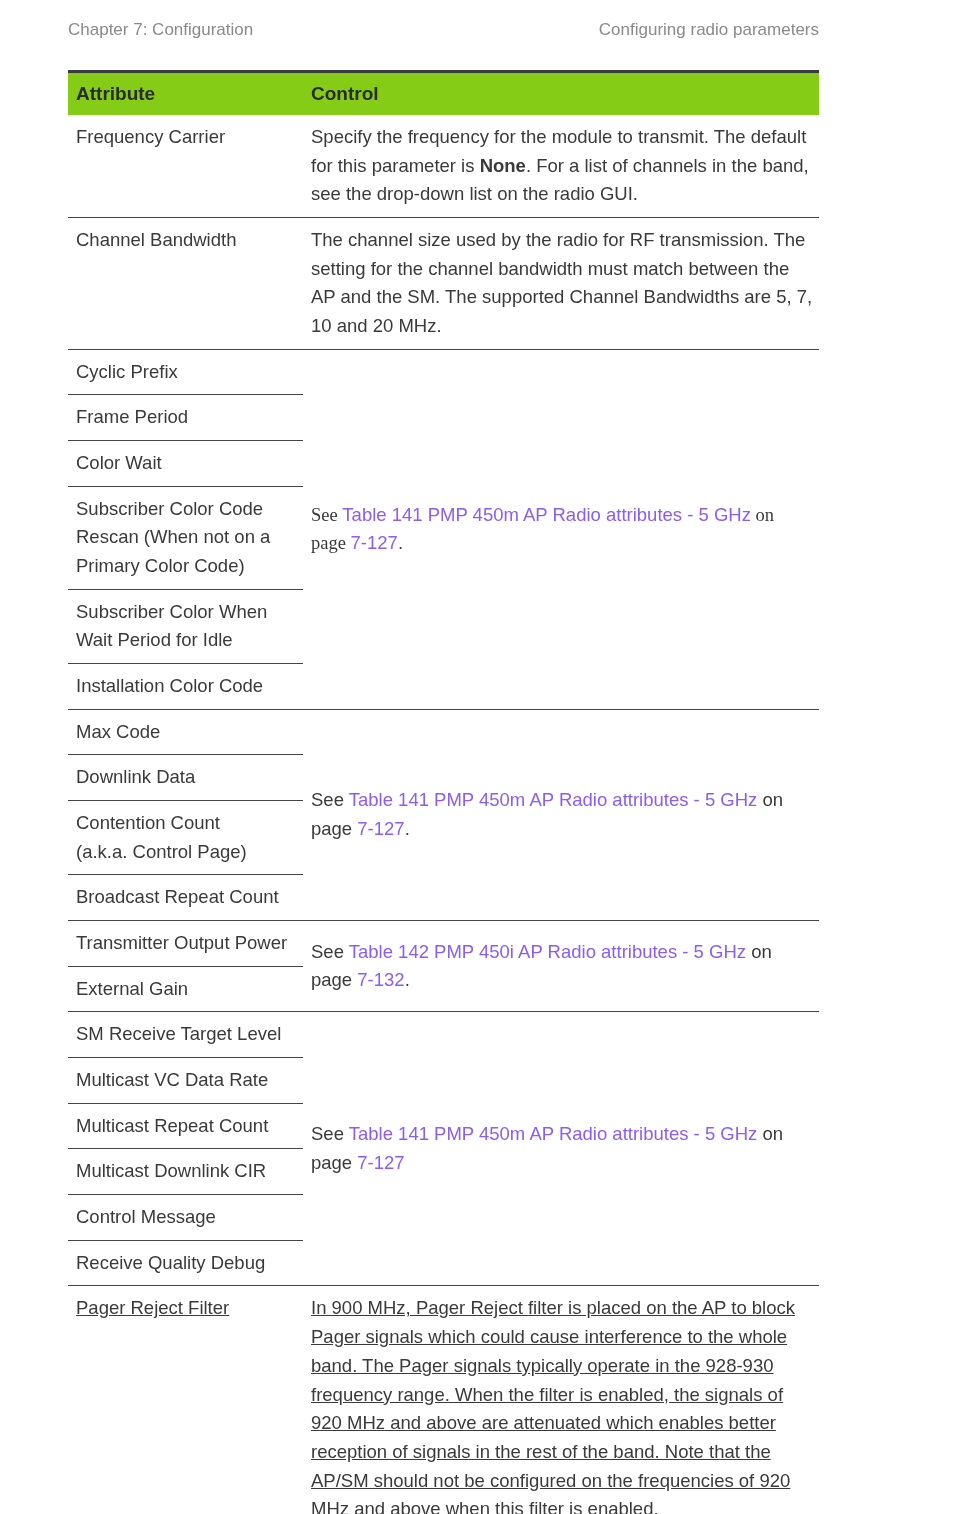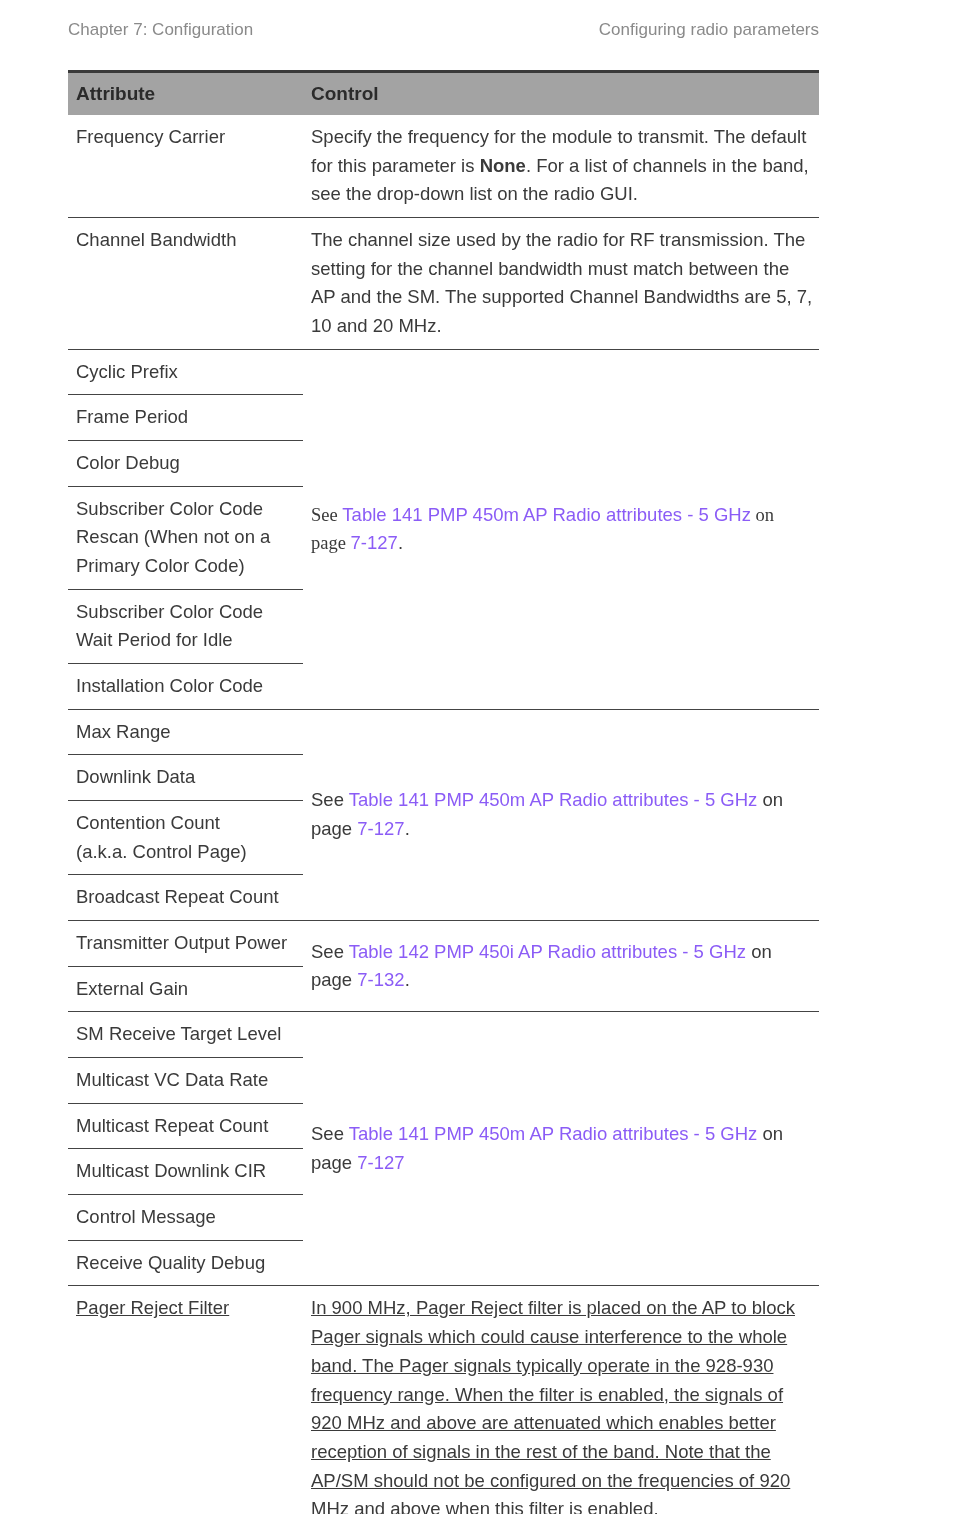--- a/index.html
+++ b/index.html
@@ -23,21 +23,21 @@
     color: #8a8a8a;
     margin-bottom: 30px;
   }
   table.attr-table {
     width: 100%;
     border-collapse: collapse;
     border-top: 3px solid #3a3a3a;
     border-bottom: 2px solid #3a3a3a;
   }
   table.attr-table th {
-    background: #a3a3a3;
+    background: #84cc16;
     text-align: left;
     font-weight: bold;
     padding: 10px 8px 10px 8px;
     font-size: 19px;
     color: #2b2b2b;
   }
   table.attr-table th:first-child { width: 235px; }
   table.attr-table td {
     padding: 8px 6px 8px 8px;
     vertical-align: top;
@@ -100,34 +100,34 @@
       <tr>
         <td class="attr-cell">Cyclic Prefix</td>
         <td class="mean-cell" rowspan="6" style="vertical-align:middle">
           <span class="serif">See </span><span class="link">Table 141 PMP 450m AP Radio attributes - 5 GHz</span><span class="serif"> on page </span><span class="link">7-127</span><span>.</span>
         </td>
       </tr>
       <tr>
           <td class="attr-cell">Frame Period</td>
         </tr>
       <tr>
-          <td class="attr-cell">Color Debug</td>
+          <td class="attr-cell">Color Wait</td>
         </tr>
       <tr>
           <td class="attr-cell">Subscriber Color Code Rescan (When not on a Primary Color Code)</td>
         </tr>
       <tr>
-          <td class="attr-cell">Subscriber Color Code Wait Period for Idle</td>
+          <td class="attr-cell">Subscriber Color When Wait Period for Idle</td>
         </tr>
       <tr>
           <td class="attr-cell">Installation Color Code</td>
         </tr>
 
       <tr>
-        <td class="attr-cell">Max Range</td>
+        <td class="attr-cell">Max Code</td>
         <td class="mean-cell" rowspan="4" style="vertical-align:middle">
           <span>See </span><span class="link">Table 141 PMP 450m AP Radio attributes - 5 GHz</span><span> on page </span><span class="link">7-127</span><span>.</span>
         </td>
       </tr>
       <tr>
           <td class="attr-cell">Downlink Data</td>
         </tr>
       <tr>
         <td class="attr-cell">
           <span>Contention Count</span><br>

